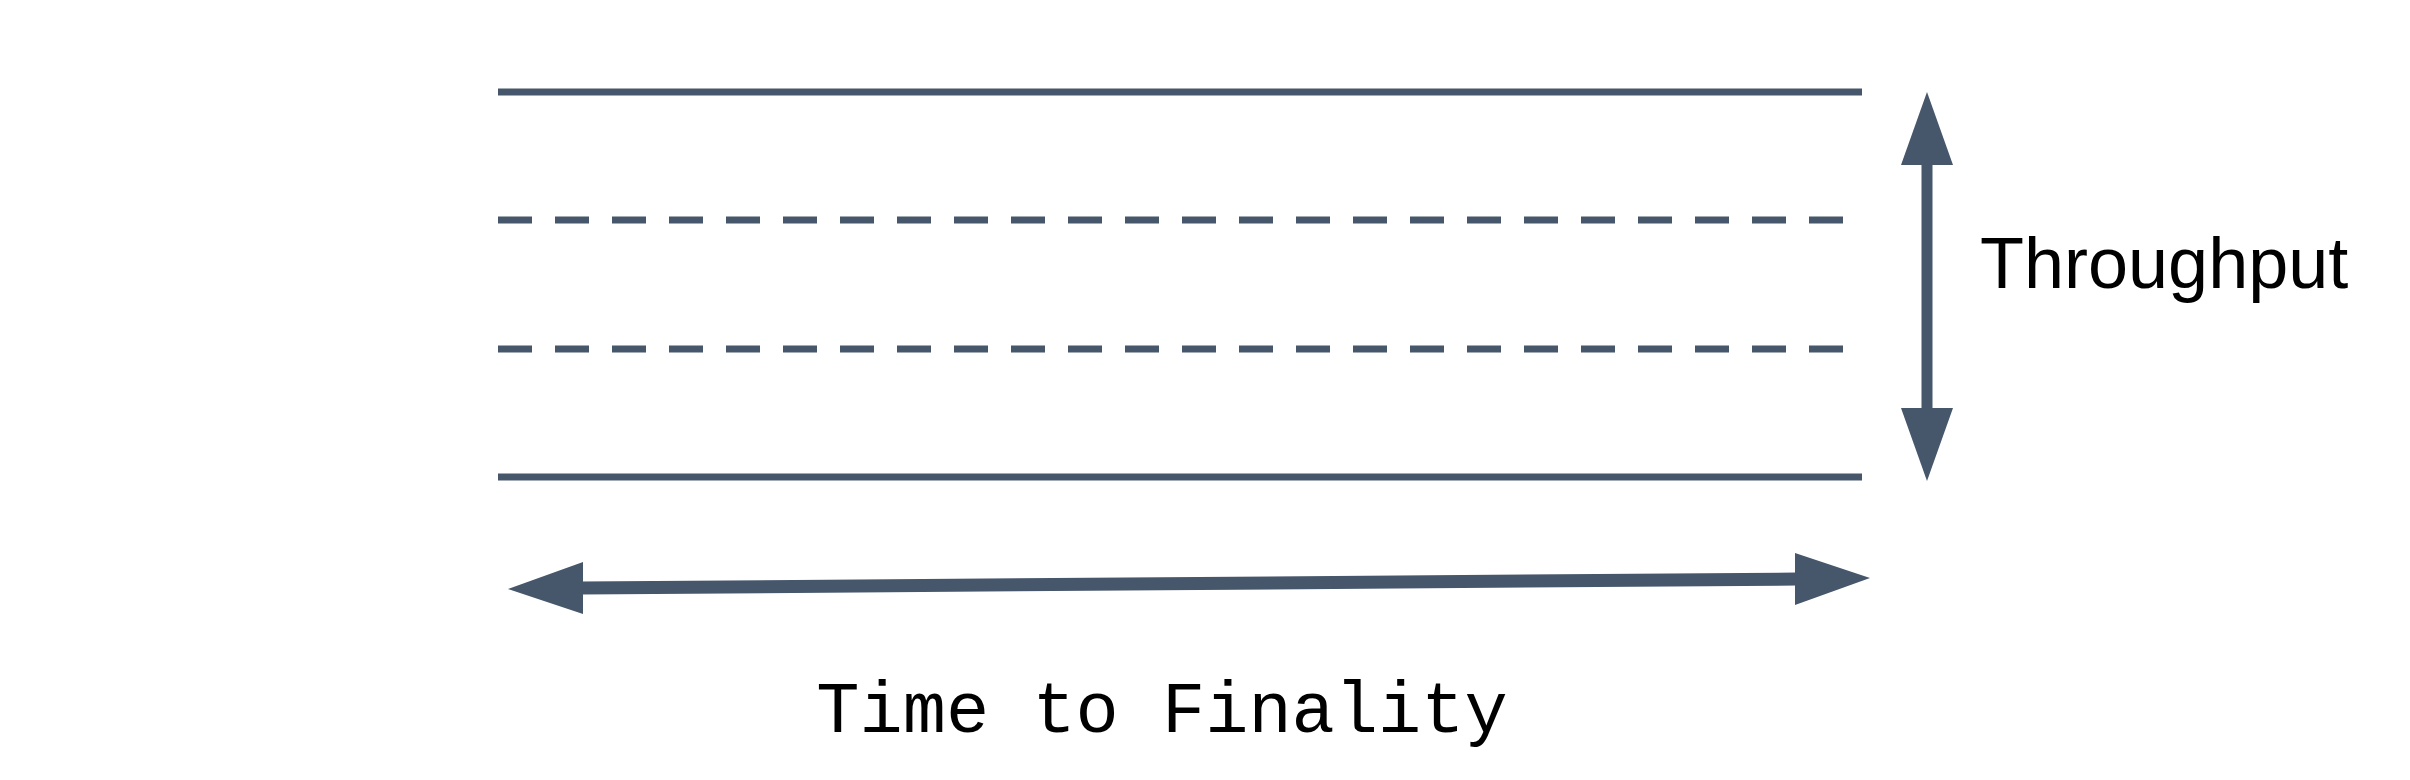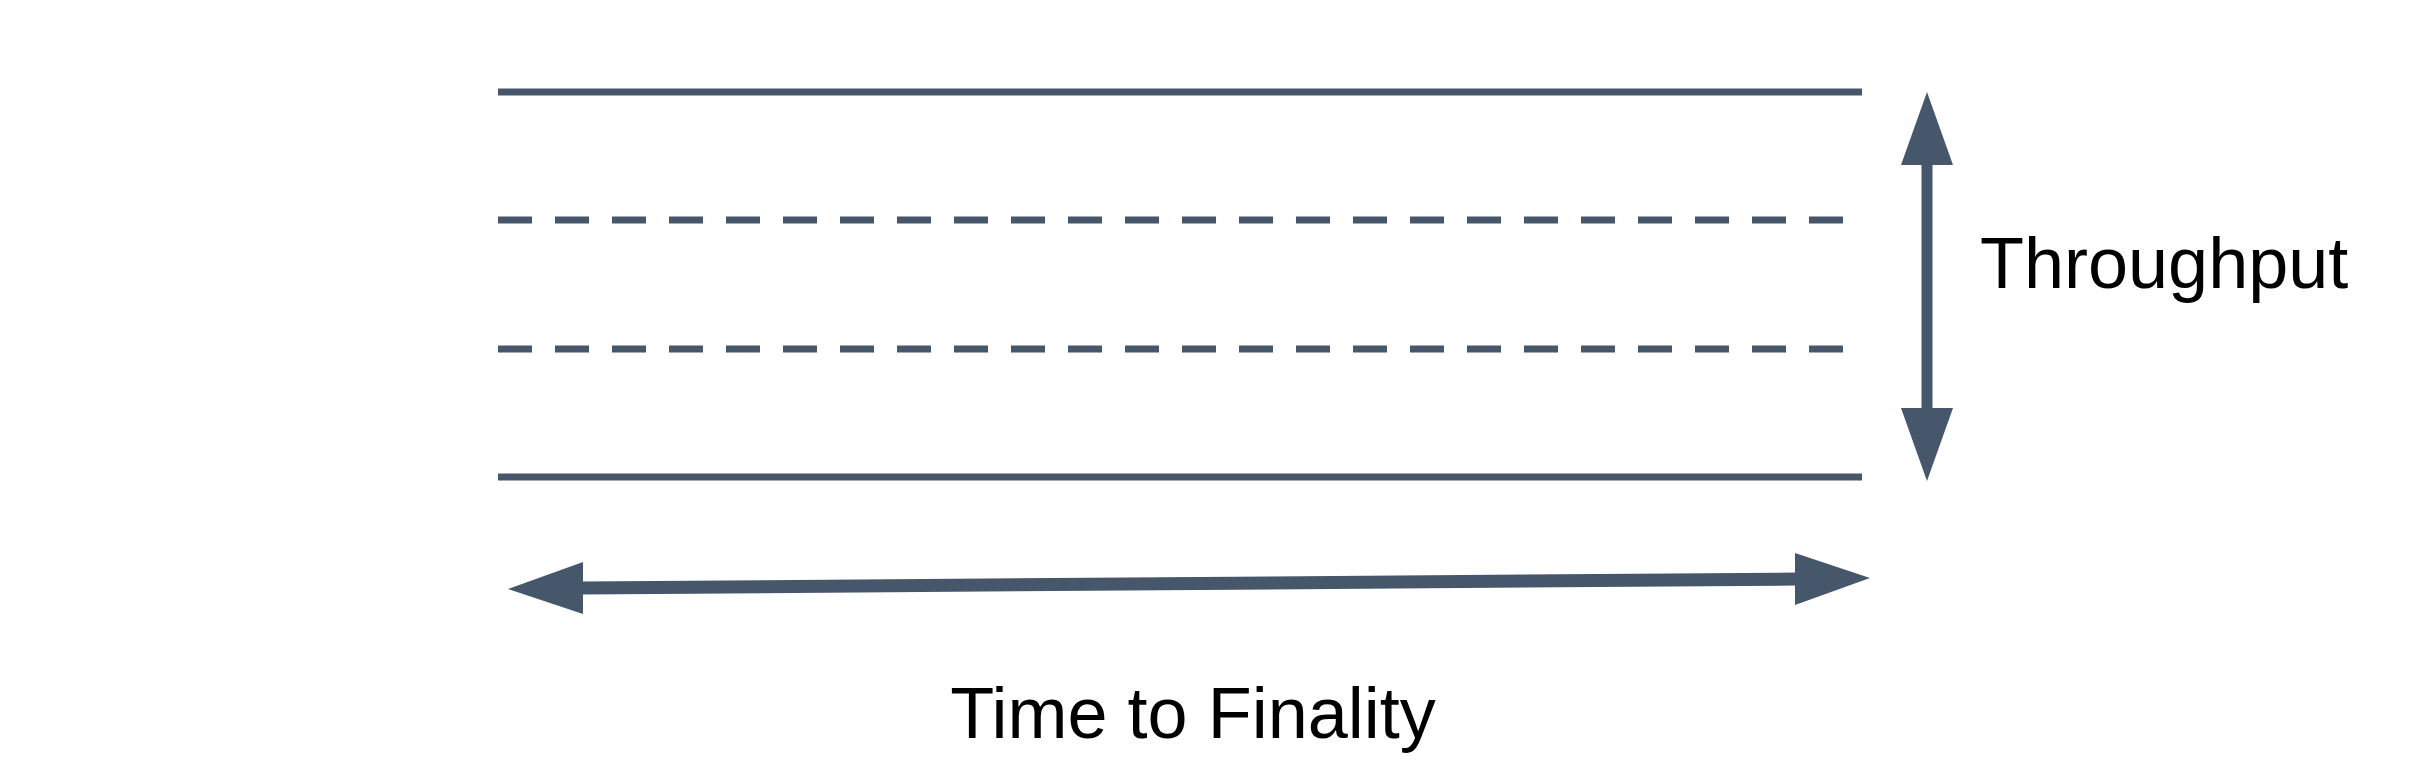--- a/index.html
+++ b/index.html
@@ -60,23 +60,24 @@
     color: var(--color-label-text);
     font-size: 72px;
     line-height: 1.15;
     white-space: nowrap;
   }
   .label-throughput {
     left: 1980px;
     top: 222px;
   }
   .label-ttf {
-    left: 1193px;
+    left: 1162px;
     top: 672px;
     transform: translateX(-50%);
+    font-family: Liberation Mono, monospace;
   }
 </style>
 </head>
 <body>
 
 <div class="canvas">
 
   <svg class="diagram-svg" viewBox="0 0 2410 780" xmlns="http://www.w3.org/2000/svg">
 
     <line class="solid-line" x1="498" y1="92" x2="1862" y2="92"></line>

